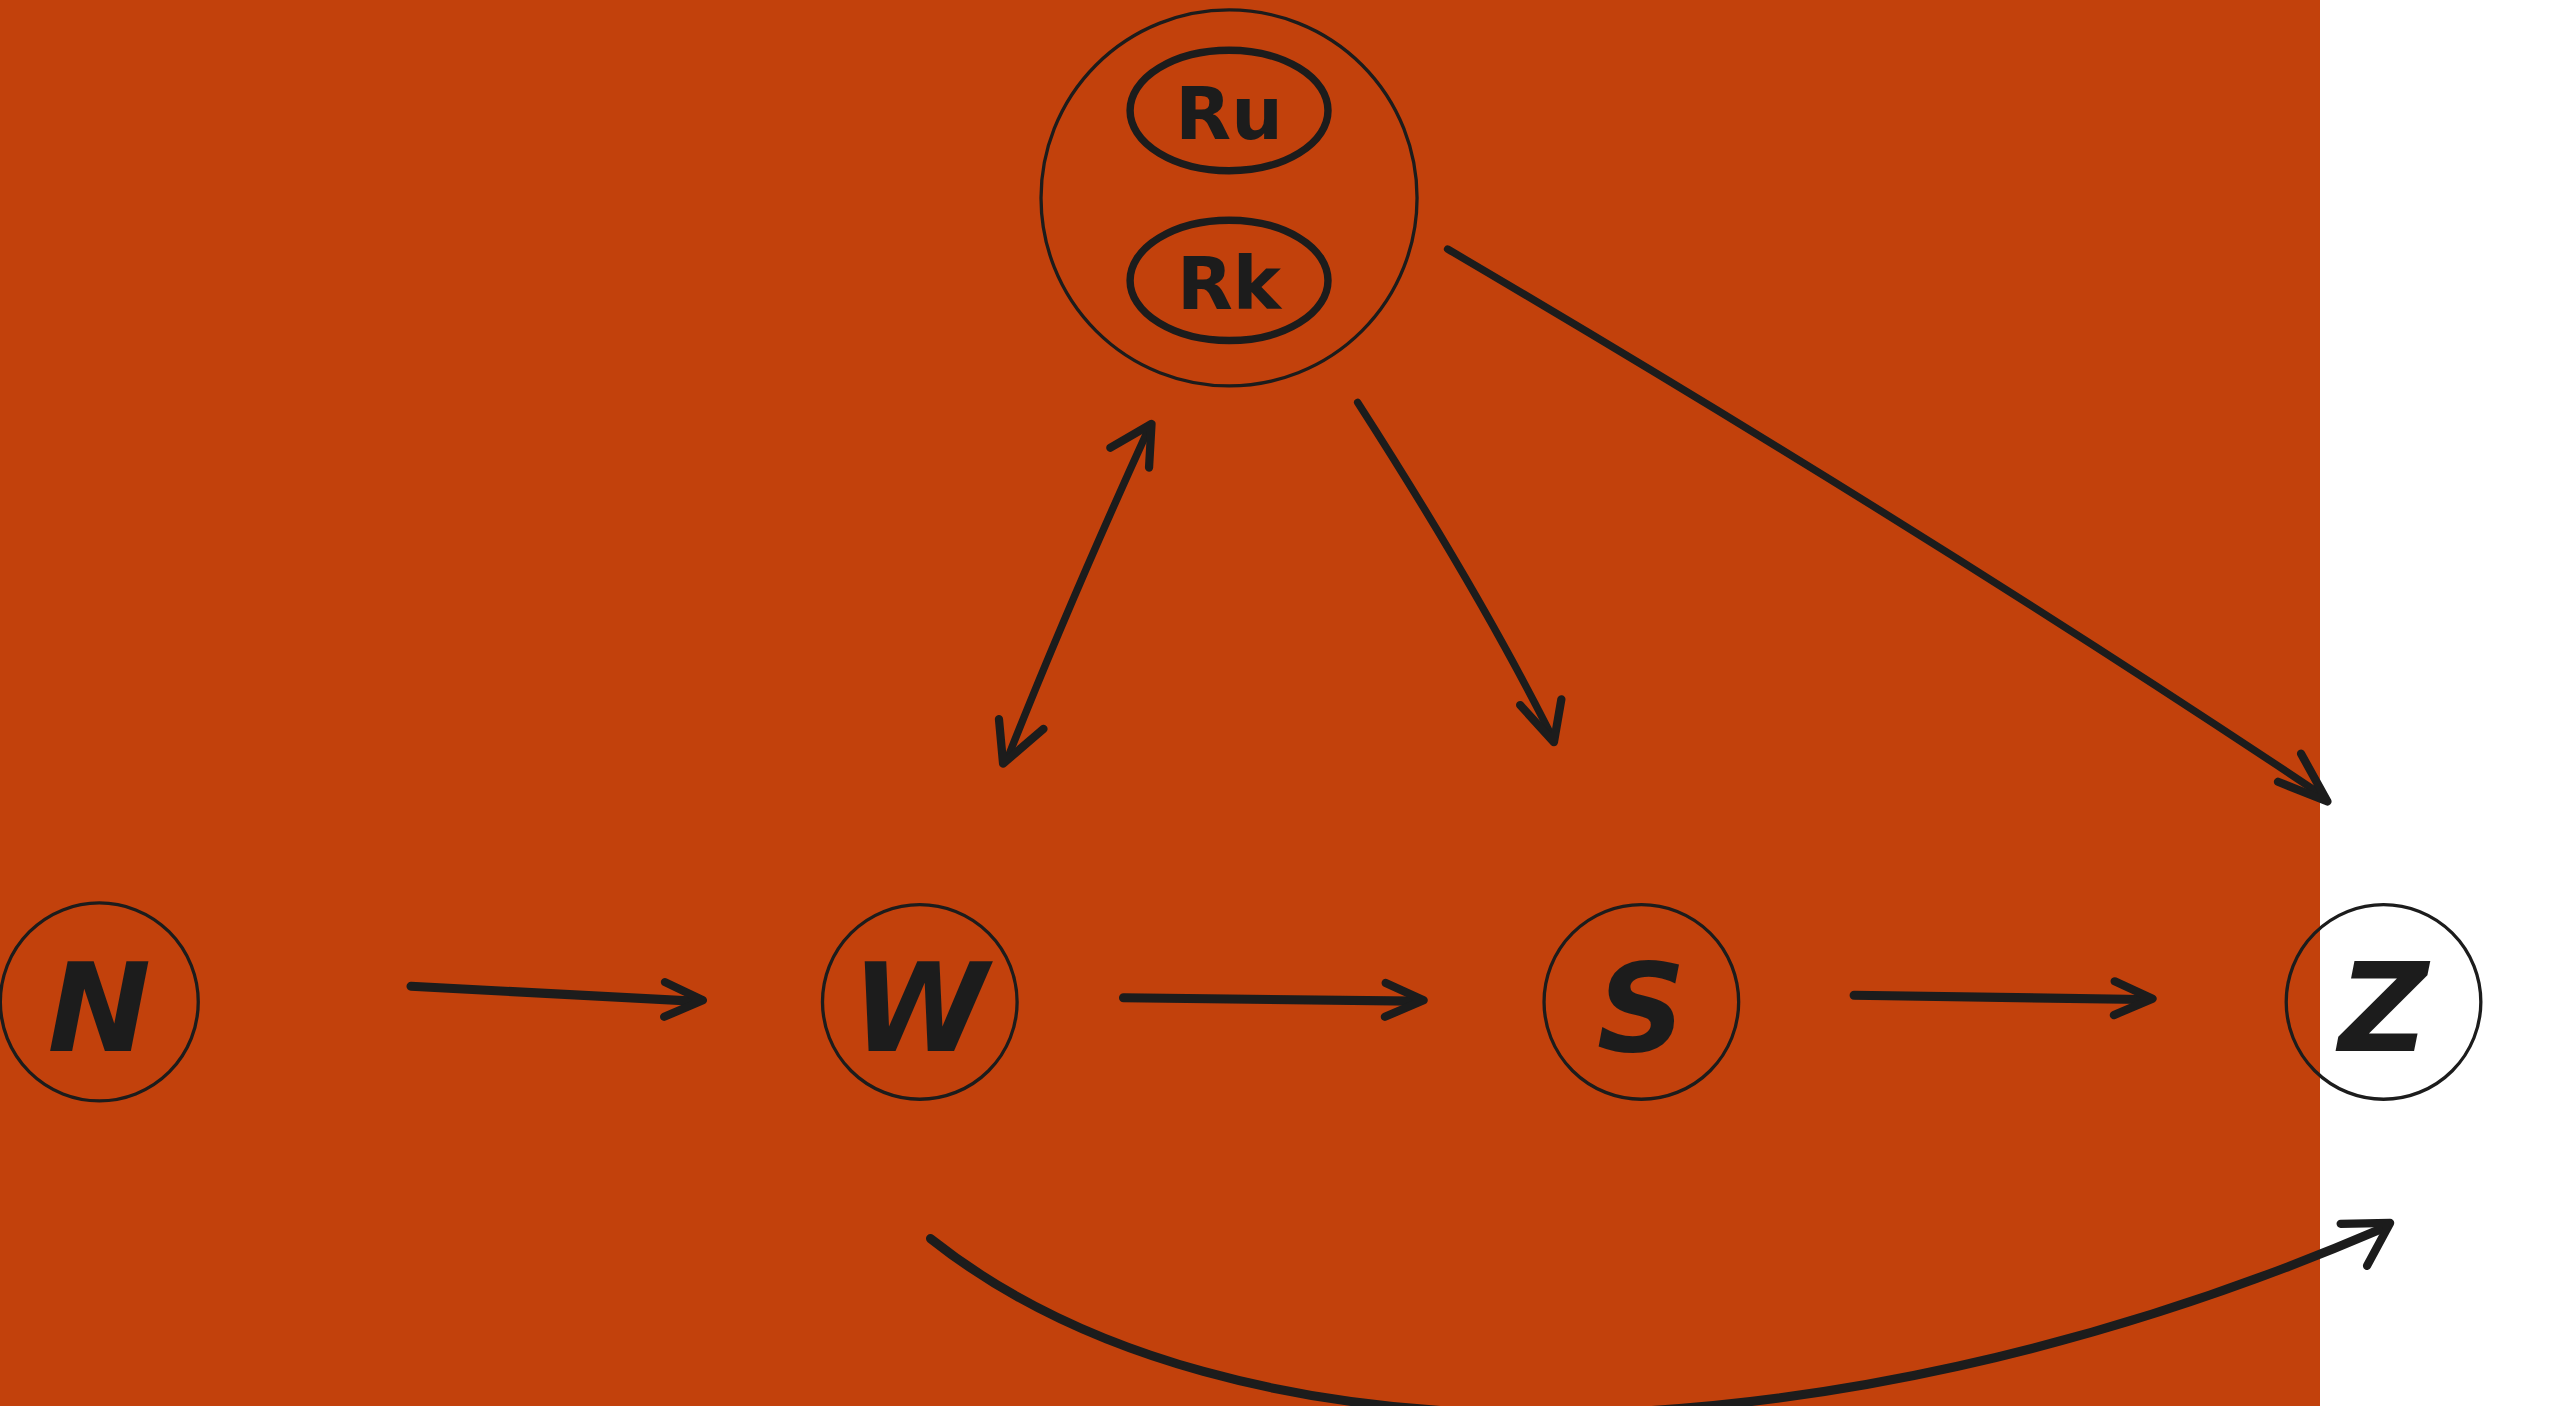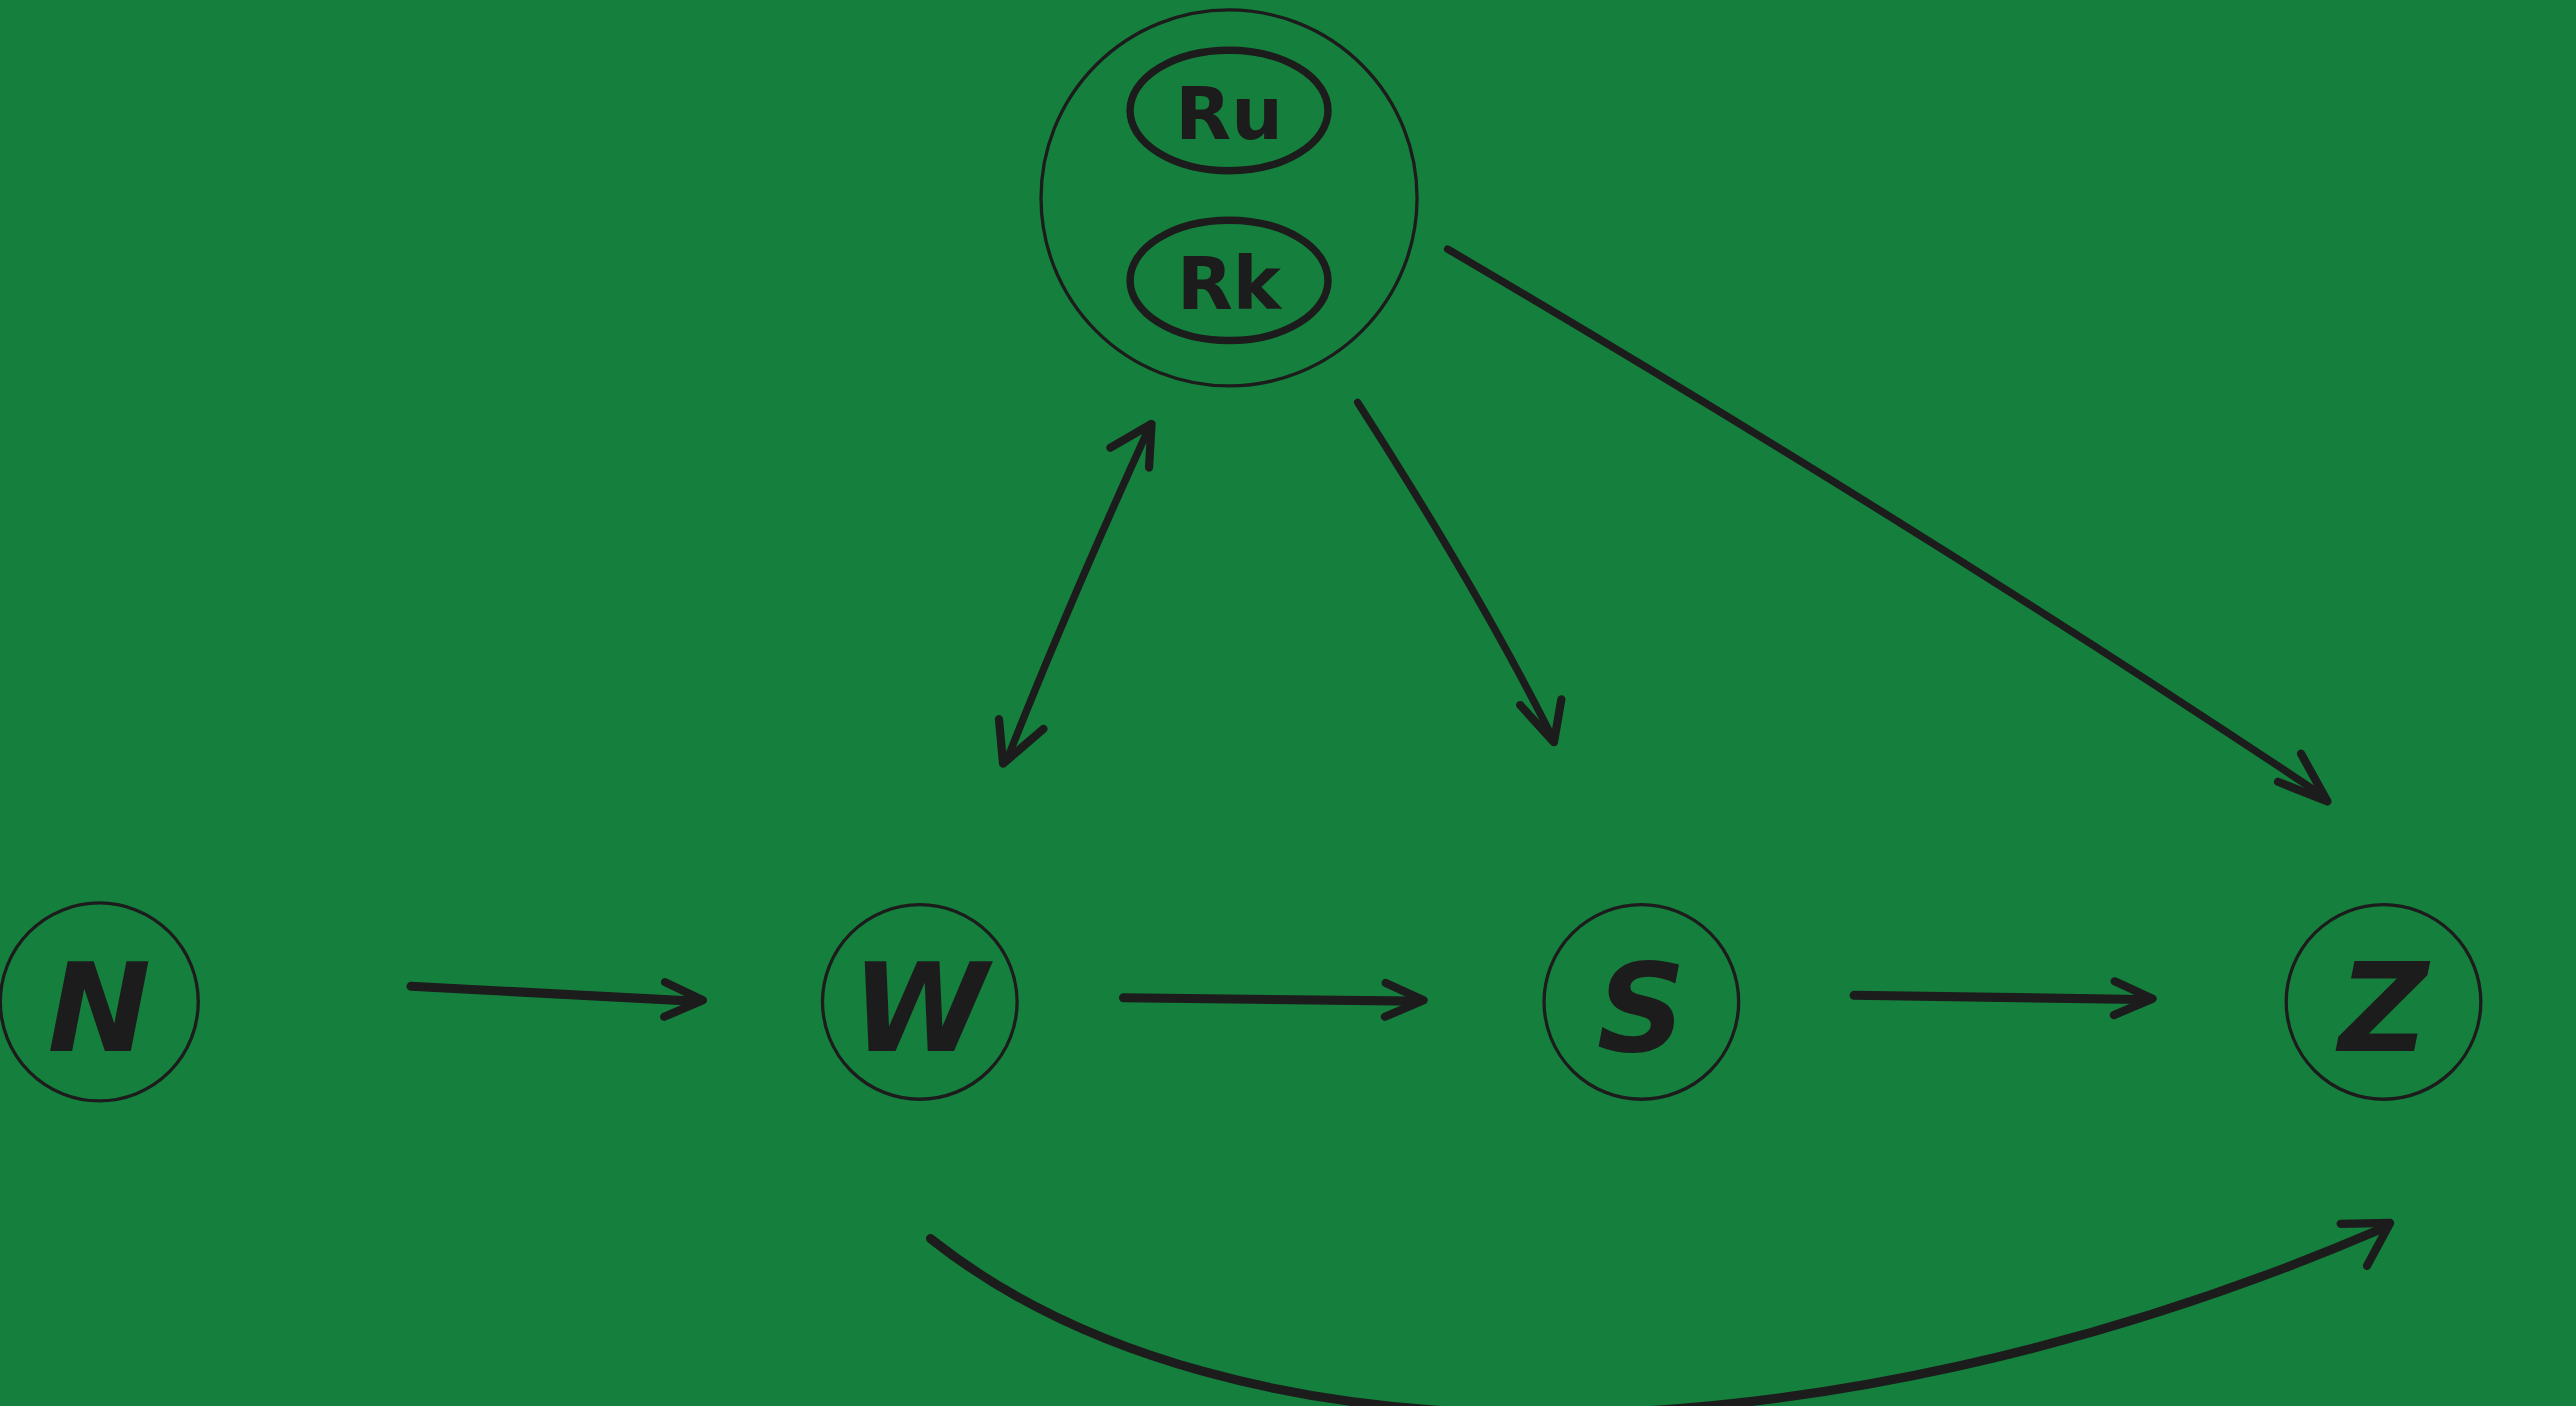--- a/index.html
+++ b/index.html
@@ -9,23 +9,23 @@
     background: #ffffff;
   }
   body {
     width: 2576px;
     height: 1406px;
     overflow: hidden;
     font-family: "DejaVu Sans", sans-serif;
   }
   #diagram-root {
     position: relative;
-    width: 2576px;
+    width: 2320px;
     height: 1406px;
-    background: #15803d;
+    background: #c2410c;
   }
   #sketch-svg {
     position: absolute;
     top: 0;
     left: 0;
     width: 2576px;
     height: 1406px;
     display: block;
   }
   .node-shape {

